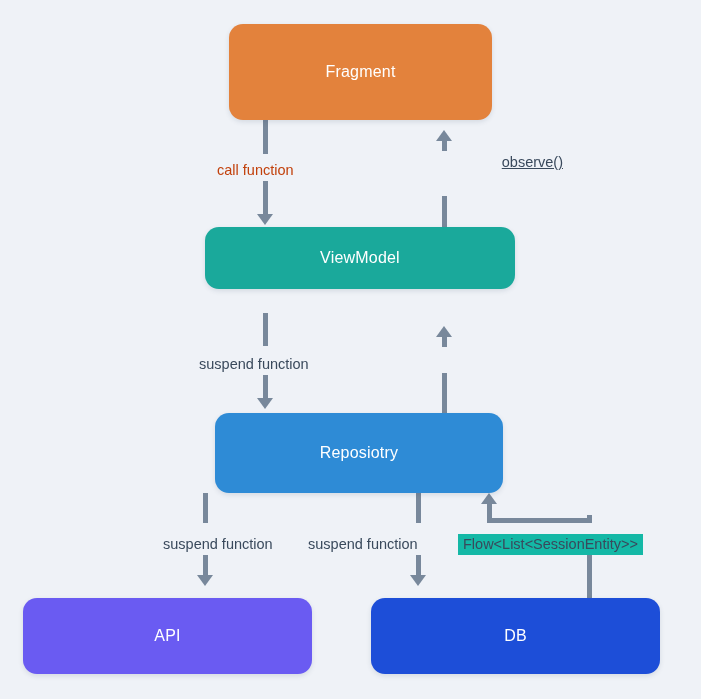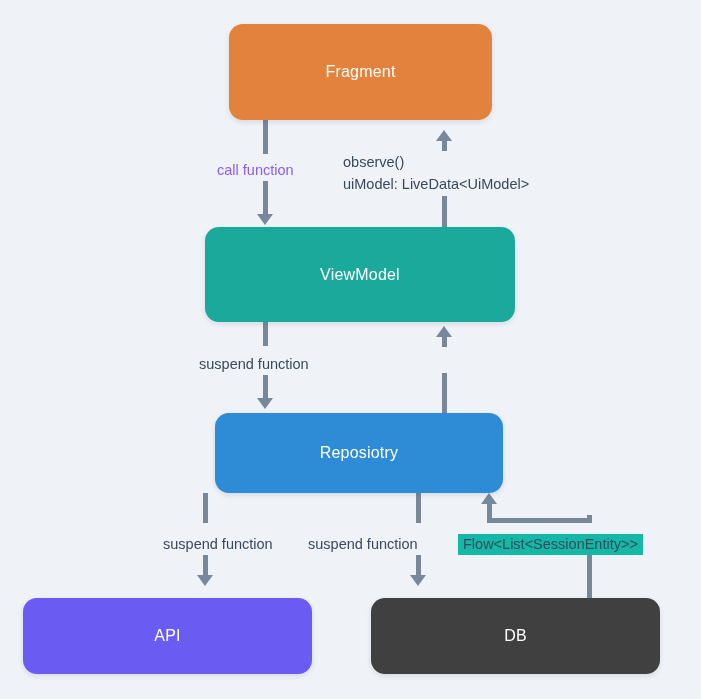--- a/index.html
+++ b/index.html
@@ -33,21 +33,21 @@
   }
   .node-label {
     font-size: 16px;
     font-weight: 500;
     letter-spacing: 0.2px;
     color: #ffffff;
     white-space: nowrap;
   }
 
   #node-fragment  { left: 229px; top: 24px;  width: 263px; height: 96px; background: #e3823c; }
-  #node-viewmodel { left: 205px; top: 227px; width: 310px; height: 95px; background: #1aa99b; }
+  #node-viewmodel { left: 205px; top: 227px; width: 310px; height: 62px; background: #1aa99b; }
   #node-repository{ left: 215px; top: 413px; width: 288px; height: 80px; background: #2e8bd6; }
   #node-api       { left: 23px;  top: 598px; width: 289px; height: 76px; background: #6a5bf2; }
   #node-db        { left: 371px; top: 598px; width: 289px; height: 76px; background: #7a11c8; }
   .stem {
     position: absolute;
     width: 5px;
     background: #78889b;
     z-index: 1;
   }
   .arrowhead {
@@ -115,25 +115,24 @@
   <div class="stem" style="left: 416px; top: 553px; height: 24px; background: rgb(120, 136, 155);"></div>
   <div class="arrowhead down" style="left: 410px; top: 575px; border-top-color: rgb(120, 136, 155);"></div>
 
   <div class="stem" style="left: 587px; top: 553px; height: 45px; background: rgb(120, 136, 155);"></div>
   <div class="stem" style="left: 587px; top: 515px; height: 8px; background: rgb(120, 136, 155);"></div>
 
   <div class="stem" style="left: 487px; top: 504px; height: 19px; background: rgb(120, 136, 155);"></div>
   <div class="arrowhead up" style="left: 481px; top: 493px; border-bottom-color: rgb(120, 136, 155);"></div>
   <div class="stem" style="left: 487px; top: 518px; width: 105px; height: 5px; background: rgb(120, 136, 155);"></div>
 
-  <div class="edge-label" style="left: 212px; top: 160px; color: #8b5cf6; background: rgb(239, 242, 247);">call function</div>
+  <div class="edge-label" style="left: 212px; top: 160px; color: #c2410c; background: rgb(239, 242, 247);">call function</div>
 
-  <div class="edge-label two-line" style="left: 338px; top: 151px; text-align: left; width: 228px; color: rgb(57, 73, 92); background: rgb(239, 242, 247);">
+  <div class="edge-label two-line" style="left: 330px; top: 151px; text-align: right; width: 228px; color: rgb(57, 73, 92); background: rgb(239, 242, 247); text-decoration: underline;">
     <span class="lbl-line">observe()</span>
-    <span class="lbl-line">uiModel: LiveData&lt;UiModel&gt;</span>
   </div>
 
   <div class="edge-label" style="left: 194px; top: 354px; color: rgb(57, 73, 92); background: rgb(239, 242, 247);">suspend function</div>
 
 
   <div class="edge-label" style="left: 158px; top: 534px; color: rgb(57, 73, 92); background: rgb(239, 242, 247);">suspend function</div>
 
   <div class="edge-label" style="left: 303px; top: 534px; color: rgb(57, 73, 92); background: rgb(239, 242, 247);">suspend function</div>
 
   <div class="edge-label" style="left: 458px; top: 534px; color: rgb(57, 73, 92); background: #14b8a6;">Flow&lt;List&lt;SessionEntity&gt;&gt;</div>
@@ -147,17 +146,17 @@
   </div>
 
   <div class="node" id="node-repository" style="background: rgb(46, 139, 214);">
     <span class="node-label">Reposiotry</span>
   </div>
 
   <div class="node" id="node-api" style="background: rgb(106, 91, 242);">
     <span class="node-label">API</span>
   </div>
 
-  <div class="node" id="node-db" style="background: #404040; align-items: center;">
+  <div class="node" id="node-db" style="background: #1d4ed8; align-items: center;">
     <span class="node-label">DB</span>
   </div>
 
 </div>
 
 </body></html>

